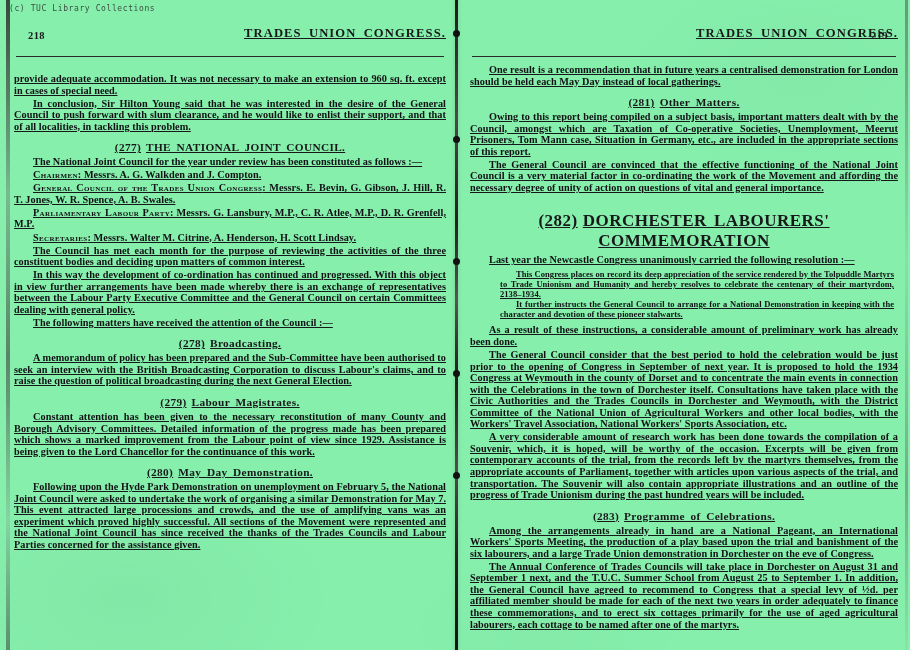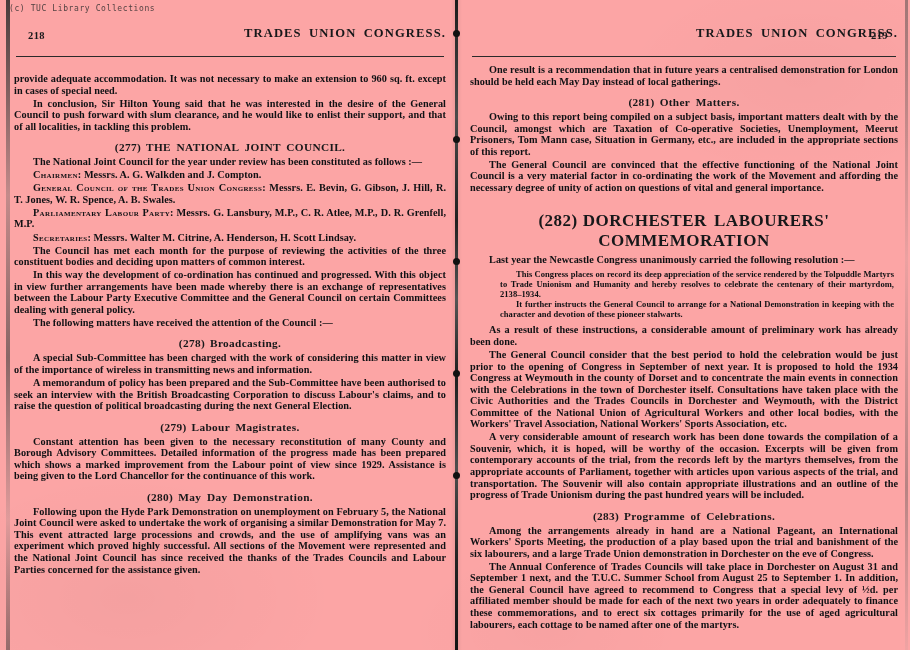--- a/index.html
+++ b/index.html
@@ -11,21 +11,21 @@
     width: 910px;
     height: 650px;
     overflow: hidden;
     font-family: "Liberation Serif", "DejaVu Serif", serif;
     color: #17181a;
     position: relative;
   }
   #scan {
     position: absolute;
     inset: 0;
-    background: #fca5a5;
+    background: #86efac;
   }
   
   #scan::before {
     content: "";
     position: absolute;
     inset: 0;
     background:
       radial-gradient(ellipse 300px 180px at 14% 92%, rgba(0,0,0,0.030), transparent 70%),
       radial-gradient(ellipse 260px 150px at 88% 12%, rgba(0,0,0,0.022), transparent 70%),
       radial-gradient(ellipse 200px 120px at 60% 97%, rgba(0,0,0,0.018), transparent 70%);
@@ -93,20 +93,21 @@
     height: 650px;
     background: linear-gradient(to bottom, rgba(70,70,70,0.5), rgba(140,140,140,0.15) 40%, rgba(80,80,80,0.4) 75%, rgba(150,150,150,0.12));
     z-index: 3;
   }
 
   .page {
     position: absolute;
     top: 0;
     height: 548px;
     z-index: 6;
+    text-decoration: underline;
   }
   .page-left  { left: 14px;  width: 432px; }
   .page-right { left: 470px; width: 428px; }
 
   .pagehead {
     position: relative;
     height: 26px;
     margin-top: 26px;
   }
   .pagenum {
@@ -216,21 +217,20 @@
     <p class="ind"><span class="smallcaps">Parliamentary Labour Party</span><span>: Messrs. G. Lansbury, M.P., C. R. Atlee, M.P., D. R. Grenfell, M.P.</span></p>
     <p class="ind"><span class="smallcaps">Secretaries</span><span>: Messrs. Walter M. Citrine, A. Henderson, H. Scott Lindsay.</span></p>
 
     <p class="ind">The Council has met each month for the purpose of reviewing the activities of the three constituent bodies and deciding upon matters of common interest.</p>
     <p class="ind">In this way the development of co-ordination has continued and progressed. With this object in view further arrangements have been made whereby there is an exchange of representatives between the Labour Party Executive Committee and the General Council on certain Committees dealing with general policy.</p>
     <p class="ind">The following matters have received the attention of the Council :—</p>
 
     <h2 class="section">
       <span class="num">(278)</span><span>Broadcasting.</span>
     </h2>
-    <p class="ind">A special Sub-Committee has been charged with the work of considering this matter in view of the importance of wireless in transmitting news and information.</p>
     <p class="ind">A memorandum of policy has been prepared and the Sub-Committee have been authorised to seek an interview with the British Broadcasting Corporation to discuss Labour's claims, and to raise the question of political broadcasting during the next General Election.</p>
 
     <h2 class="section">
       <span class="num">(279)</span><span>Labour Magistrates.</span>
     </h2>
     <p class="ind">Constant attention has been given to the necessary reconstitution of many County and Borough Advisory Committees.  Detailed information of the progress made has been prepared which shows a marked improvement from the Labour point of view since 1929.   Assistance is being given to the Lord Chancellor for the continuance of this work.</p>
 
     <h2 class="section">
       <span class="num">(280)</span><span>May Day Demonstration.</span>
     </h2>

